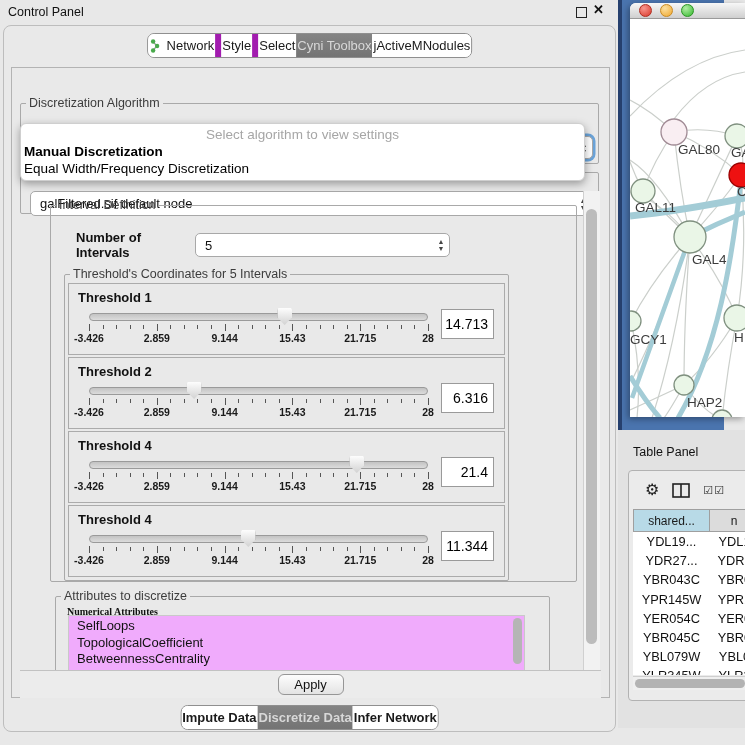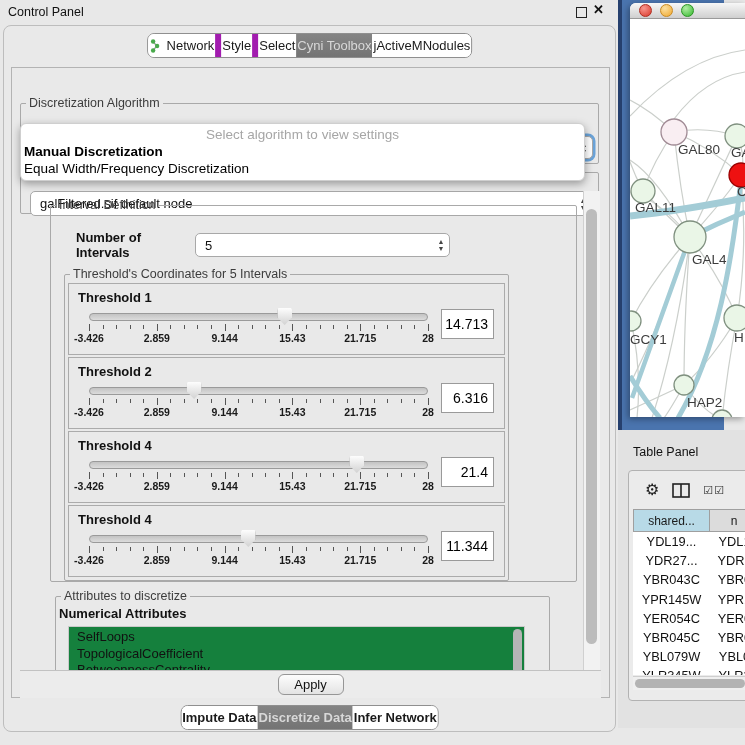--- a/index.html
+++ b/index.html
@@ -80,22 +80,22 @@
   .tick{position:absolute;top:0;width:1px;background:#555;}
   .tick.minor{height:4px;top:1px;}
   .tick.major{height:7px;}
   .labelrow{position:absolute;left:0;right:0;top:23px;height:12px;}
   .labelrow span{position:absolute;transform:translateX(-50%);font-size:10.5px;
                  font-weight:bold;color:#1a1a1a;white-space:nowrap;}
   .thr-value{width:46px;height:28px;margin-left:13px;background:#fff;border:1px solid #9a9a9a;
              font-size:14px;color:#000;text-align:right;line-height:28px;padding-right:5px;}
 
   #attrs-group{left:35px;top:398px;width:493px;height:110px;}
-  #num-attr-label{position:absolute;left:3px;top:3px;font-weight:bold;font-size:13px;color:#111;}
-  #attr-list{position:absolute;left:12px;top:23px;width:455px;height:56px;background:#15803d;
+  #num-attr-label{position:absolute;left:11px;top:3px;font-weight:bold;font-size:10px;color:#111;font-family:Liberation Serif, serif;}
+  #attr-list{position:absolute;left:12px;top:12px;width:455px;height:56px;background:#f0abfc;
              border:1px solid #c9c9c9;overflow:hidden;}
   #attr-list ul{margin:0;padding:2px 0 0 8px;list-style:none;font-size:13px;color:#111;line-height:16.5px;}
   #attr-vscroll{position:absolute;right:2px;top:2px;width:9px;height:46px;background:#b5b5b5;border-radius:5px;}
 
   #area-vscroll{left:563px;top:0;width:16px;height:479px;background:#f2f2f2;
                 border-left:1px solid #d0d0d0;}
   #area-vthumb{left:2px;top:18px;width:11px;height:435px;background:#bcbcbc;border-radius:6px;}
 
   #apply-row{left:8px;top:602px;width:581px;height:27px;border-top:1px solid #c2c2c2;
              background:#ececec;display:flex;justify-content:center;align-items:center;}

